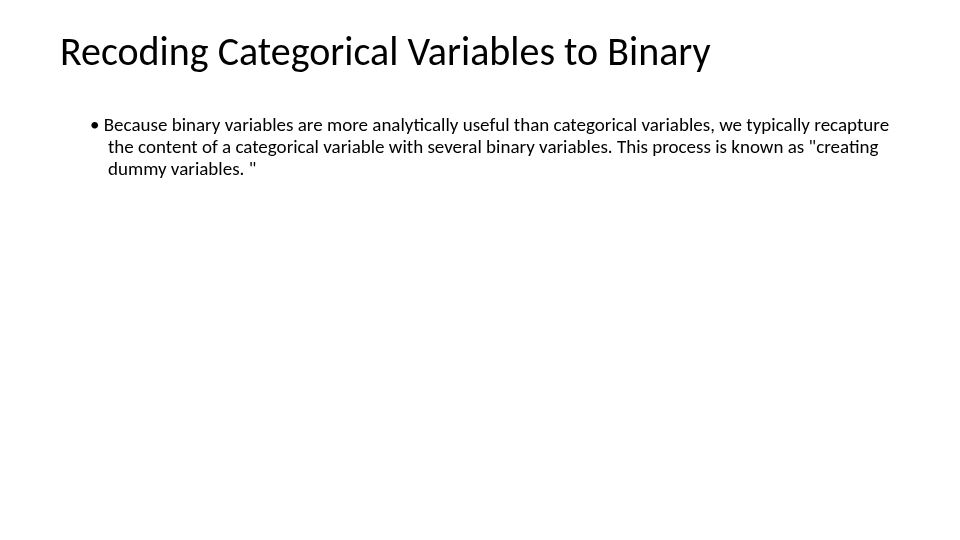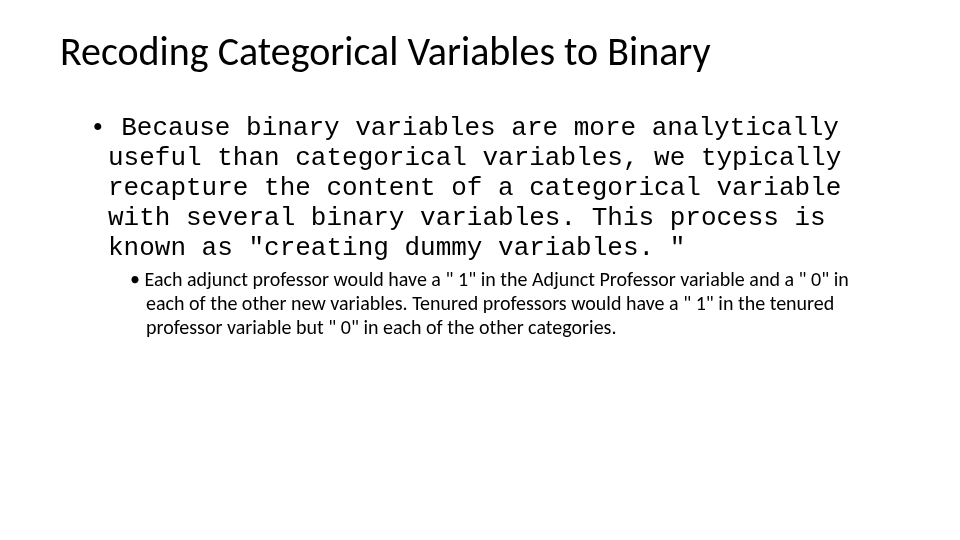--- a/index.html
+++ b/index.html
@@ -1,23 +1,22 @@
 <!DOCTYPE html>
 <html><head>
 <meta charset="utf-8">
 <style>
   * { margin: 0; padding: 0; box-sizing: border-box; }
   html, body { width: 960px; height: 540px; background: #fff; font-family: "Segoe UI", "Calibri", Arial, sans-serif; color: #000; }
   .slide { width: 960px; height: 540px; padding: 30px 70px 30px 60px; position: relative; }
   .title { font-size: 40px; font-weight: 400; letter-spacing: 0px; margin-bottom: 40px; line-height: 1.1; }
-  .bullet-l1 { font-size: 26px; line-height: 1.15; margin-left: 30px; text-indent: -18px; padding-left: 18px; margin-bottom: 4px; font-family: Liberation Mono, monospace; }
+  .bullet-l1 { font-size: 19px; line-height: 1.15; margin-left: 30px; text-indent: -18px; padding-left: 18px; margin-bottom: 12px; }
   .bullet-l2 { font-size: 20px; line-height: 1.2; margin-left: 70px; text-indent: -16px; padding-left: 16px; margin-bottom: 6px; }
   .bullet-l1::before { content: "• "; }
   .bullet-l2::before { content: "• "; }
 </style>
 </head>
 <body>
 
 <div class="slide">
   <h1 class="title">Recoding Categorical Variables to Binary</h1>
   <p class="bullet-l1">Because binary variables are more analytically useful than categorical variables, we typically recapture the content of a categorical variable with several binary variables. This process is known as "creating dummy variables. "</p>
-  <p class="bullet-l2">Each adjunct professor would have a " 1" in the Adjunct Professor variable and a " 0" in each of the other new variables. Tenured professors would have a " 1" in the tenured professor variable but " 0" in each of the other categories.</p>
 </div>
 
 </body></html>

